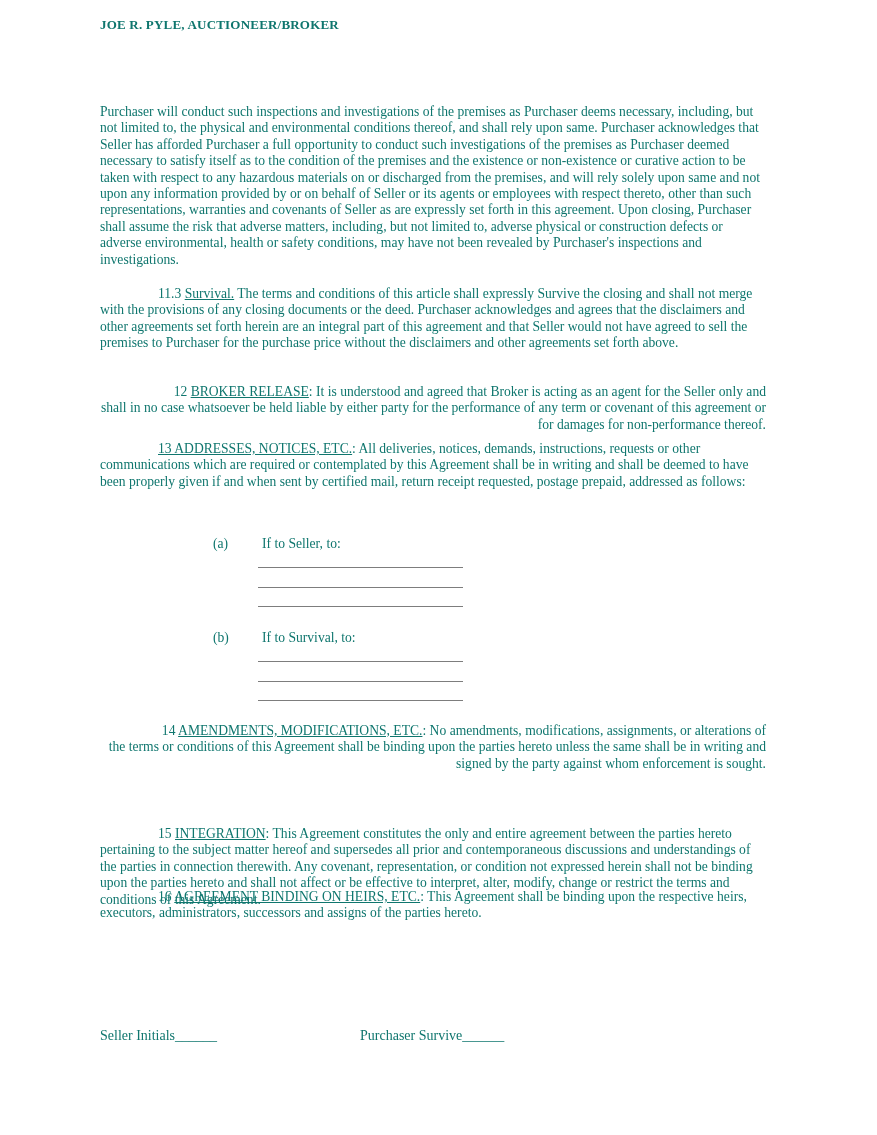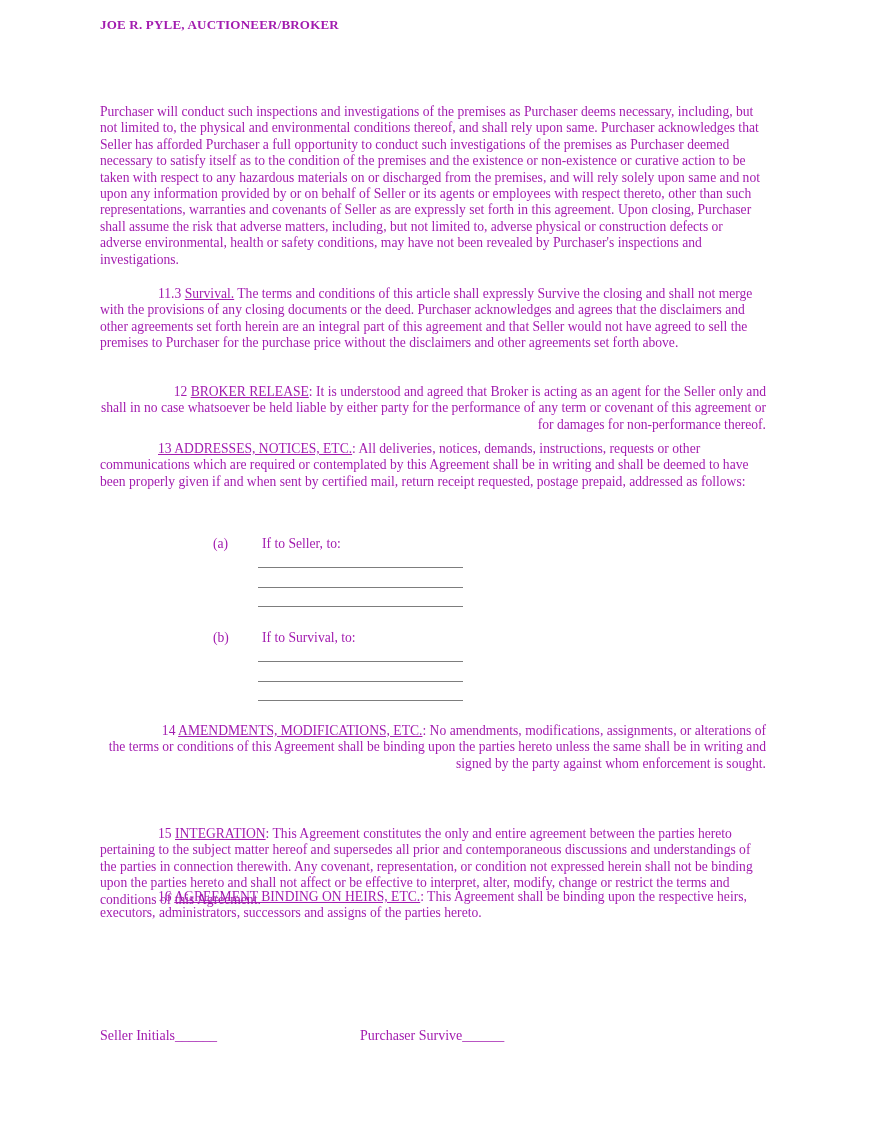--- a/index.html
+++ b/index.html
@@ -4,21 +4,21 @@
 <style>
   html, body { margin: 0; padding: 0; background: #ffffff; }
   .page {
     position: relative;
     width: 877px;
     height: 1135px;
     background: #ffffff;
     font-family: "Liberation Serif", serif;
     font-size: 13.6px;
     line-height: 16.4px;
-    color: #a21caf;
+    color: #0f766e;
     overflow: hidden;
   }
   .doc-header {
     position: absolute;
     top: 17px;
     left: 100px;
     font-weight: bold;
     font-size: 13px;
     letter-spacing: 0.2px;
   }

